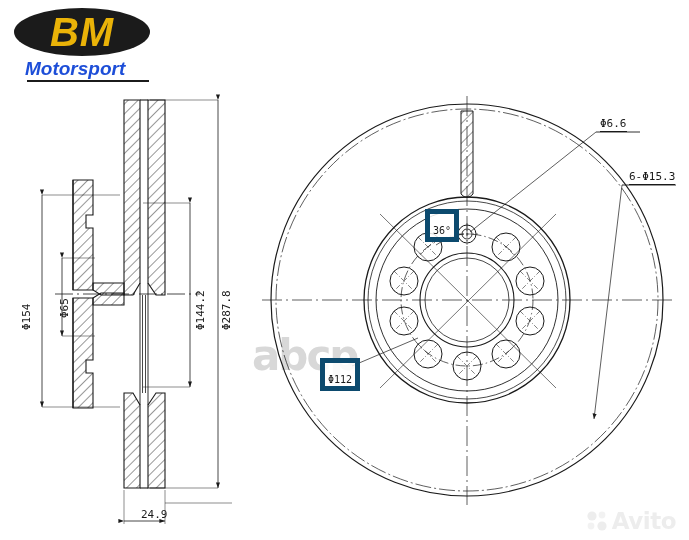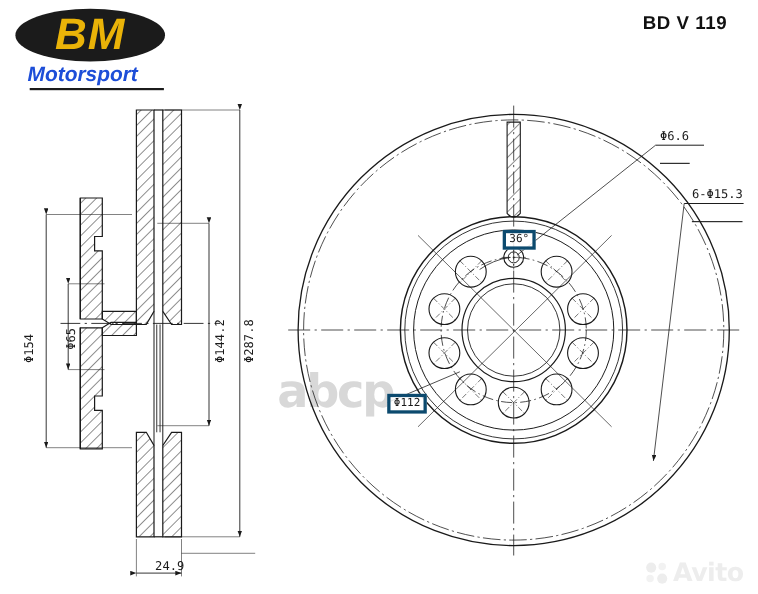--- a/index.html
+++ b/index.html
@@ -92,29 +92,28 @@
     font-size: 11px;
     color: #1a1a1a;
     white-space: nowrap;
     letter-spacing: 0px;
   }
   .dim-label.vert {
     transform-origin: 0 0;
     transform: rotate(-90deg);
   }
   .boxed {
-    border: 3px solid #0c4a6e;
-    padding: 0px 3px 1px 3px;
+    border: 5px solid #0c4a6e;
+    padding: 11px 3px 1px 3px;
     background: rgba(255,255,255,0.85);
     font-size: 10px;
-    margin-left: 32px;
   }
   .underlined {
     border-bottom: 1.3px solid #1a1a1a;
-    padding-bottom: 18px;
+    padding-bottom: 1px;
   }
   
   #watermark-abcp {
     position: absolute;
     left: 252px;
     top: 331px;
     font-size: 42px;
     font-weight: bold;
     color: #d8d8d8;
     font-family: "DejaVu Sans", sans-serif;
@@ -147,21 +146,20 @@
   <div id="watermark-abcp">abcp</div>
 
   <div id="brand-logo">
     <div id="brand-ellipse">
       <div id="brand-wordmark-text">BM</div>
     </div>
     <div id="brand-tagline">Motorsport</div>
     <div id="brand-tagline-rule"></div>
   </div>
 
-  <div id="doc-title">BD V 119</div>
 
   <svg id="drawing" viewBox="0 0 689 540">
     <defs>
       <pattern id="hatch" width="7" height="7" patternTransform="rotate(45)" patternUnits="userSpaceOnUse">
         <line x1="0" y1="0" x2="0" y2="7" stroke="#1a1a1a" stroke-width="0.9"></line>
       </pattern>
       <pattern id="hatch-rev" width="7" height="7" patternTransform="rotate(-45)" patternUnits="userSpaceOnUse">
         <line x1="0" y1="0" x2="0" y2="7" stroke="#1a1a1a" stroke-width="0.9"></line>
       </pattern>
       <marker id="arr" markerWidth="9" markerHeight="9" refX="8" refY="3" orient="auto">

